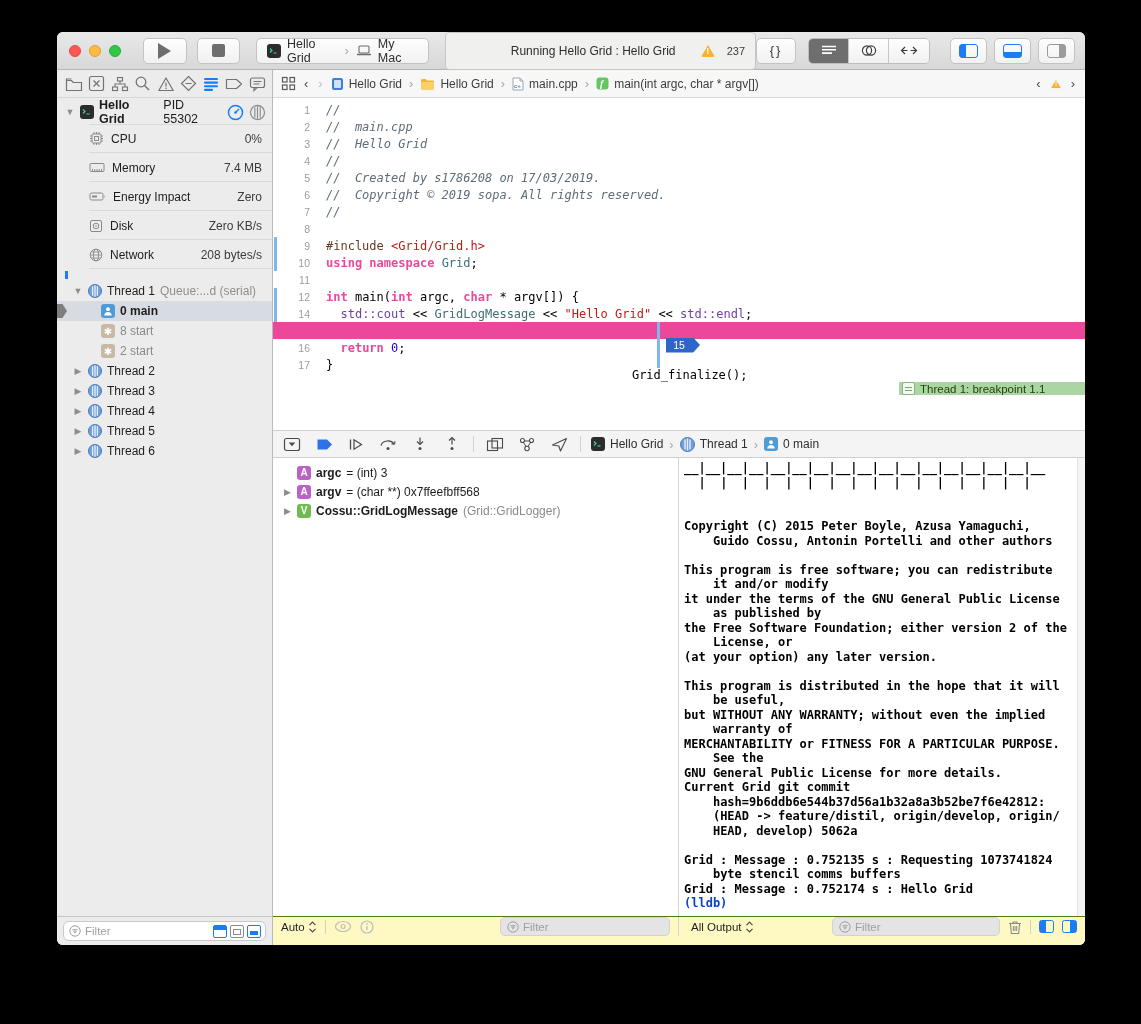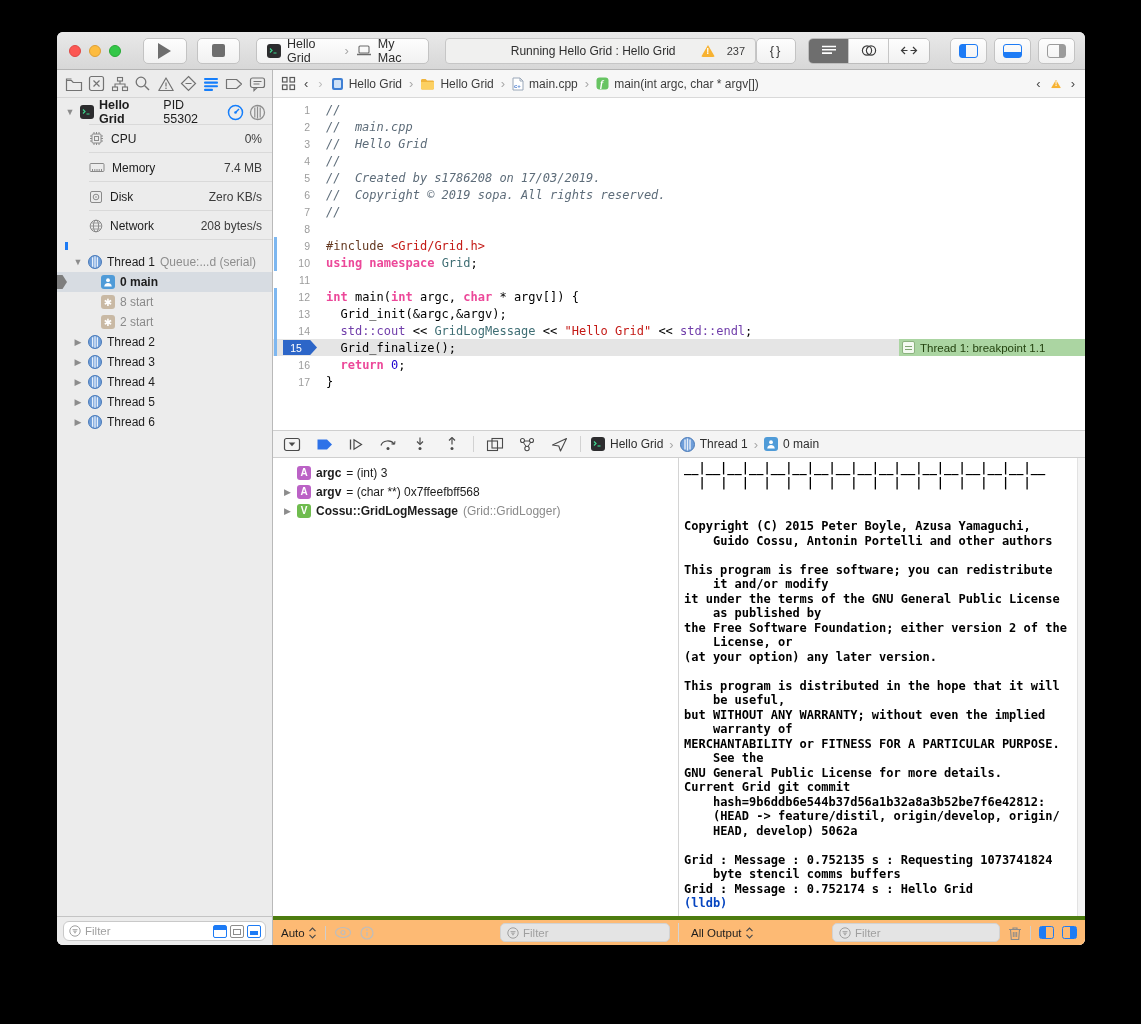--- a/index.html
+++ b/index.html
@@ -18,21 +18,21 @@
   .tl-red{background:#fc5753;border:1px solid #df4744;}
   .tl-yellow{background:#fdbc40;border:1px solid #de9f34;}
   .tl-green{background:#33c748;border:1px solid #27aa35;}
   .tb-btn { height:26px; background:linear-gradient(#fdfdfd,#f1f1f1); border:1px solid #c3c3c3;
             border-radius:5px; display:flex; align-items:center; justify-content:center; }
   .btn-run,.btn-stop { width:46px; margin-right:10px; }
   .play-glyph { width:0; height:0; border-left:13px solid #6e6e6e; border-top:8px solid transparent; border-bottom:8px solid transparent; }
   .stop-glyph { width:13px; height:13px; background:#6e6e6e; border-radius:2px; }
   .scheme { padding:0 10px; gap:6px; margin-left:6px; font-size:12.5px; color:#2d2d2d; }
   .crumb-sep { color:#a8a8a8; font-size:13px; padding:0 1px; }
-  .activity { margin-left:16px; width:330px; height:26px; background:#f0f0ef; border:1px solid #c6c6c6;
+  .activity { margin-left:16px; width:330px; height:38px; background:#f0f0ef; border:1px solid #c6c6c6;
               border-radius:4px; display:flex; align-items:center; font-size:12px; color:#2e2e2e; position:relative; }
   .activity .status-text { flex:1; text-align:center; padding-left:40px; }
   .warn-chip { display:flex; align-items:center; gap:12px; padding-right:10px; font-size:11px; color:#3c3c3c; }
   .tri { width:0;height:0;border-left:7px solid transparent;border-right:7px solid transparent;border-bottom:12px solid #f7b231; position:relative; border-radius:2px;}
   .tri:after { content:"!"; position:absolute; left:-1.5px; top:1px; font-size:9px; font-weight:bold; color:#fff; }
   .tb-right { margin-left:auto; display:flex; align-items:center; gap:12px; }
   .btn-braces { width:40px; font-size:13px; color:#3a3a3a; letter-spacing:2px; }
   .segmented { display:flex; border:1px solid #bdbdbd; border-radius:5px; overflow:hidden; height:26px; }
   .segmented .seg { width:40px; display:flex; align-items:center; justify-content:center; background:linear-gradient(#fdfdfd,#f1f1f1); border-right:1px solid #c6c6c6; }
   .segmented .seg:last-child { border-right:none; }
@@ -74,21 +74,21 @@
   .jumpbar { height:28px; flex:0 0 28px; background:#f7f7f7; border-bottom:1px solid #d9d9d9; display:flex; align-items:center; padding:0 8px; font-size:12px; color:#3d3d3d; gap:6px; }
   .jb-nav { color:#4a4a4a; font-size:13px; padding:0 2px; }
   .jb-nav.dim { color:#bdbdbd; }
   .jb-crumb { display:flex; align-items:center; gap:5px; }
   .jb-right { margin-left:auto; display:flex; align-items:center; gap:6px; }
   .tri-small { transform:scale(.72); }
 
   .source { height:332px; flex:0 0 332px; background:#fff; overflow:hidden; padding-top:3px;
             font-family:"DejaVu Sans Mono", monospace; font-size:12px; }
   .code-line { height:17px; display:flex; align-items:center; white-space:pre; position:relative; }
-  .code-line.hl { background:#e5e5e5; }
+  .code-line.hl { background:#ec4899;flex-direction:column; }
   .gutter { width:46px; flex:0 0 46px; display:flex; align-items:center; justify-content:flex-end; position:relative; height:100%; }
   .gutter .num { font-size:10.5px; color:#9c9c9c; padding-right:9px; font-family:"Liberation Sans",sans-serif; }
   .chg-bar { position:absolute; left:1px; top:0; width:3px; height:100%; background:#7db7f0; }
   .bp-badge { width:34px; height:15px; background:#2d66c8; clip-path:polygon(0 0,80% 0,100% 50%,80% 100%,0 100%);
               color:#fff; font-size:10.5px; font-family:"Liberation Sans",sans-serif; display:flex; align-items:center; justify-content:center; padding-right:8px; margin-right:2px;}
   .code-text { padding-left:7px; }
   .c-com{color:#5d6c79;font-style:italic}
   .c-kw{color:#ec4899;font-weight:bold}
   .c-pre{color:#643820}
   .c-str{color:#c41a16}
@@ -114,21 +114,21 @@
   .badge.A { background:#bb62c6; }
   .badge.V { background:#6fbc4e; }
   .var-name { font-weight:bold; }
   .var-suffix { color:#8a8a8a; }
   .console { flex:1; background:#fff; position:relative; overflow:hidden; }
   .console pre { font-family:"DejaVu Sans Mono", monospace; font-size:12px; line-height:14.5px; font-weight:bold;
                  color:#000; padding:3px 12px 0 5px; white-space:pre-wrap; }
   .lldb-prompt { color:#0645c0; }
   .console-track { position:absolute; right:0; top:0; bottom:0; width:8px; background:#f4f4f4; border-left:1px solid #e2e2e2; }
 
-  .debug-bottom { height:29px; flex:0 0 29px; border-top:4px solid #4d7c0f; background:#fdba74; display:flex; align-items:center; }
+  .debug-bottom { height:29px; flex:0 0 29px; border-top:1px solid #4d7c0f; background:#fef9c3; display:flex; align-items:flex-start; }
   .dbb-left { width:406px; flex:0 0 406px; border-right:1px solid #d4d4d4; display:flex; align-items:center; padding:0 8px; gap:8px; }
   .dbb-right { flex:1; display:flex; align-items:center; padding:0 8px 0 12px; gap:8px; }
   .popup { display:flex; align-items:center; gap:3px; font-size:11.5px; color:#1e1e1e; }
   .vsep { width:1px; height:14px; background:#cfcfcf; }
   .gray-filter { height:19px; background:#e4e4e4; border:1px solid #d2d2d2; border-radius:5px; display:flex; align-items:center; gap:4px; padding:0 6px; width:170px; }
   .gray-filter .ph { font-size:11.5px; color:#9f9f9f; }
   .spacer { flex:1; }
   .half-toggle { width:15px; height:13px; border:1.5px solid #1d7bf5; border-radius:2.5px; position:relative; }
   .half-toggle.left:after { content:""; position:absolute; left:0; top:0; bottom:0; width:6px; background:#1d7bf5; }
   .half-toggle.right:after { content:""; position:absolute; right:0; top:0; bottom:0; width:6px; background:#1d7bf5; }
@@ -330,20 +330,31 @@
                 <svg width="16" height="13" viewBox="0 0 16 13">
                   <rect x="1" y="2.5" width="14" height="8" rx="1" fill="none" stroke="#8a8a8a"></rect>
                   <path d="M3.5 10.5V8M5.8 10.5V8M8 10.5V8M10.2 10.5V8M12.5 10.5V8" stroke="#8a8a8a"></path>
                 </svg>
               </span>
               <span>Memory</span>
               <span class="gauge-val">7.4 MB</span>
             </div>
             <div class="gauge-row">
               <span>
+                <svg width="17" height="11" viewBox="0 0 17 11">
+                  <rect x="1" y="2" width="13" height="7" rx="1.5" fill="none" stroke="#8a8a8a"></rect>
+                  <path d="M15 4.5v2c.8 0 .8-2 0-2z" fill="#8a8a8a"></path>
+                  <path d="M3 4.5h5v2H3z" fill="#8a8a8a"></path>
+                </svg>
+              </span>
+              <span>Energy Impact</span>
+              <span class="gauge-val">Zero</span>
+            </div>
+            <div class="gauge-row">
+              <span>
                 <svg width="14" height="14" viewBox="0 0 14 14">
                   <rect x="1.5" y="1.5" width="11" height="11" rx="1.5" fill="none" stroke="#8a8a8a"></rect>
                   <circle cx="7" cy="7" r="2.8" fill="none" stroke="#8a8a8a"></circle>
                   <circle cx="7" cy="7" r=".8" fill="#8a8a8a"></circle>
                 </svg>
               </span>
               <span>Disk</span>
               <span class="gauge-val">Zero KB/s</span>
             </div>
             <div class="gauge-row">
@@ -516,21 +527,20 @@
           <div class="code-line"><div class="gutter"><span class="num">3</span></div><div class="code-text"><span class="c-com">//  Hello Grid</span></div></div>
           <div class="code-line"><div class="gutter"><span class="num">4</span></div><div class="code-text"><span class="c-com">//</span></div></div>
           <div class="code-line"><div class="gutter"><span class="num">5</span></div><div class="code-text"><span class="c-com">//  Created by s1786208 on 17/03/2019.</span></div></div>
           <div class="code-line"><div class="gutter"><span class="num">6</span></div><div class="code-text"><span class="c-com">//  Copyright © 2019 sopa. All rights reserved.</span></div></div>
           <div class="code-line"><div class="gutter"><span class="num">7</span></div><div class="code-text"><span class="c-com">//</span></div></div>
           <div class="code-line"><div class="gutter"><span class="num">8</span></div><div class="code-text"></div></div>
           <div class="code-line"><div class="gutter"><span class="chg-bar"></span><span class="num">9</span></div><div class="code-text"><span class="c-pre">#include</span><span class=""> </span><span class="c-str">&lt;Grid/Grid.h&gt;</span></div></div>
           <div class="code-line"><div class="gutter"><span class="chg-bar"></span><span class="num">10</span></div><div class="code-text"><span class="c-kw">using</span><span class=""> </span><span class="c-kw">namespace</span><span class=""> </span><span class="c-type">Grid</span><span class="">;</span></div></div>
           <div class="code-line"><div class="gutter"><span class="num">11</span></div><div class="code-text"></div></div>
           <div class="code-line"><div class="gutter"><span class="chg-bar"></span><span class="num">12</span></div><div class="code-text"><span class="c-kw">int</span><span class=""> main(</span><span class="c-kw">int</span><span class=""> argc, </span><span class="c-kw">char</span><span class=""> * argv[]) {</span></div></div>
-          <div class="code-line"><div class="gutter"><span class="chg-bar"></span><span class="num">13</span></div><div class="code-text"><span class="">  Grid_init(&amp;argc,&amp;argv);</span></div></div>
           <div class="code-line"><div class="gutter"><span class="chg-bar"></span><span class="num">14</span></div><div class="code-text"><span class="">  </span><span class="c-std">std::cout</span><span class=""> &lt;&lt; </span><span class="c-type">GridLogMessage</span><span class=""> &lt;&lt; </span><span class="c-str">"Hello Grid"</span><span class=""> &lt;&lt; </span><span class="c-std">std::endl</span><span class="">;</span></div></div>
           <div class="code-line hl"><div class="gutter"><span class="chg-bar"></span><span class="bp-badge">15</span></div><div class="code-text"><span class="">  Grid_finalize();</span></div><div class="annotation"><span class="ann-icon"><i></i><i></i></span><span>Thread 1: breakpoint 1.1</span></div></div>
           <div class="code-line"><div class="gutter"><span class="num">16</span></div><div class="code-text"><span class="">  </span><span class="c-kw">return</span><span class=""> </span><span class="c-num">0</span><span class="">;</span></div></div>
           <div class="code-line"><div class="gutter"><span class="num">17</span></div><div class="code-text"><span class="">}</span></div></div>
         </div>
 
       <div class="debugbar">
         <span class="db-icon">
           <svg width="18" height="15" viewBox="0 0 18 15">
               <rect x="1.5" y="1.5" width="15" height="12" rx="2" fill="none" stroke="#4a4a4a" stroke-width="1.2"></rect>

